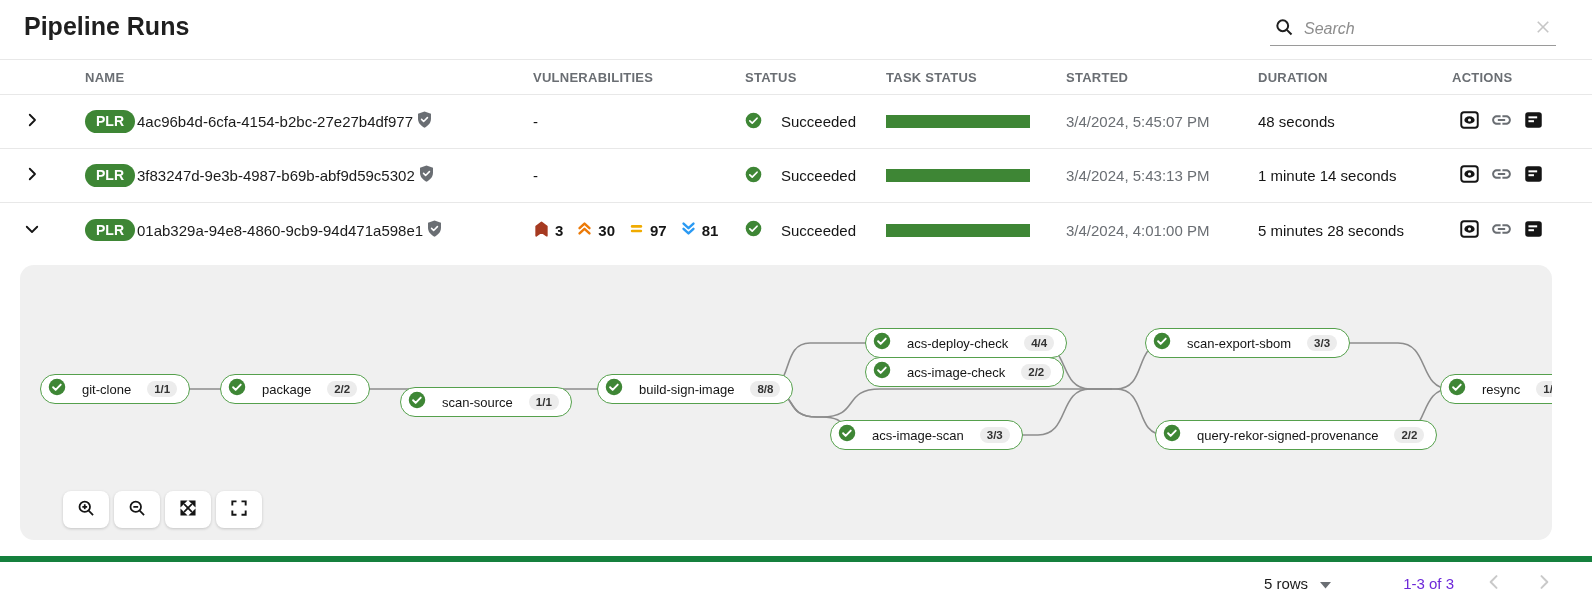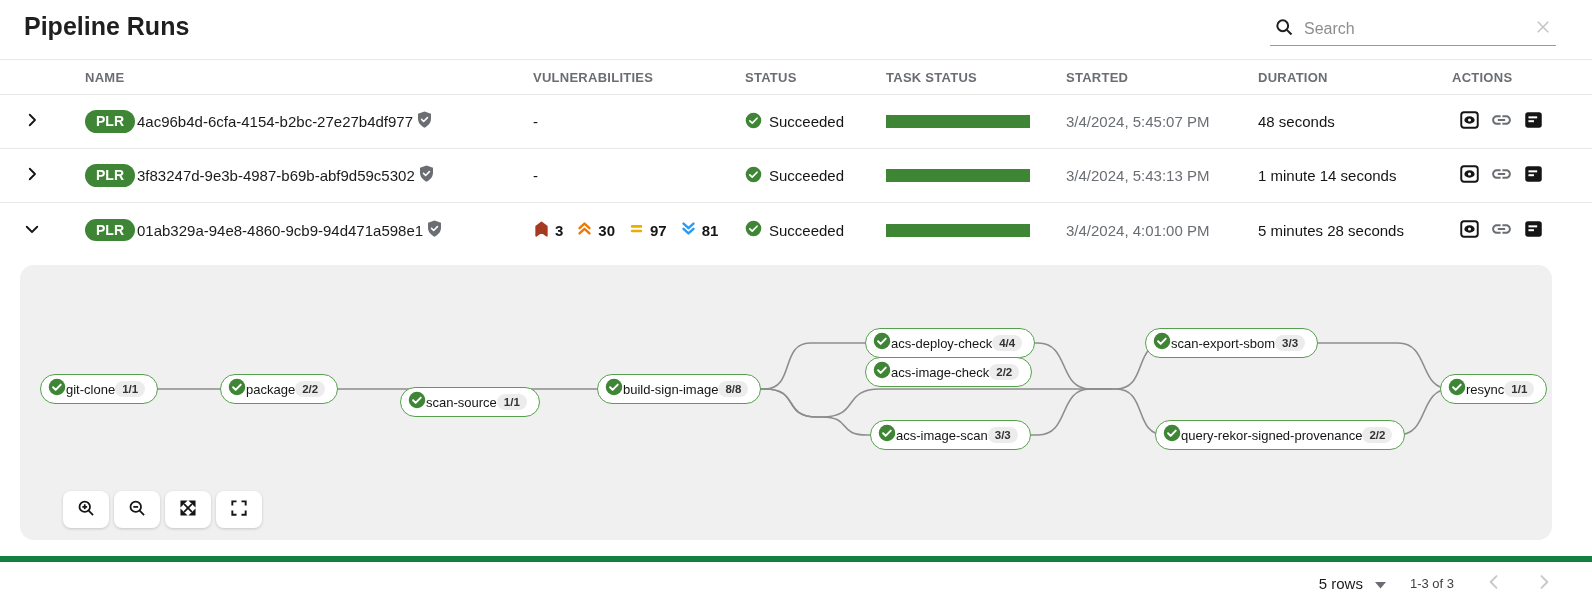--- a/index.html
+++ b/index.html
@@ -5,66 +5,66 @@
   * { box-sizing: border-box; margin: 0; padding: 0; }
   html,body { width: 1592px; height: 604px; background:#fff;
     font-family: "Liberation Sans", sans-serif; color:#151515; overflow:hidden; }
 
   
   .topbar { height:59px; position:relative; }
   .page-title { position:absolute; left:24px; top:12px; font-size:25px; font-weight:700; color:#1f1f1f; }
   .searchbox { position:absolute; right:36px; top:12px; width:286px; height:34px;
     display:flex; align-items:center; gap:10px; border-bottom:1px solid #9a9a9a; padding:0 4px; }
   .searchbox input { border:none; outline:none; flex:1; font-size:16px; color:#1d4ed8;
-    font-family:"Liberation Sans", sans-serif; background:transparent; }
+    font-family:"Liberation Sans", sans-serif; background:transparent;font-style:italic; }
   .searchbox input::placeholder { color:#8d8d8d; }
 
   
   .grid-row { display:grid; grid-template-columns:64px 469px 212px 141px 180px 192px 194px 1fr; align-items:center; }
   .thead { height:36px; border-top:1px solid #e8e8e8; border-bottom:1px solid #e8e8e8; }
   .thead .th { font-size:13px; font-weight:700; color:#6a6e73; letter-spacing:.02em; }
   .th-name { padding-left:21px; }
   .trow { height:54px; border-bottom:1px solid #e8e8e8; }
   .trow.expanded { border-bottom:none; }
   .cell-expand { display:flex; justify-content:center; }
   .expand-btn { width:28px; height:28px; display:flex; align-items:center; justify-content:center;
     background:none; border:none; cursor:pointer; }
   .cell-name { display:flex; align-items:center; gap:2px; padding-left:21px; }
   .plr-badge { background:#3E8635; color:#fff; font-weight:700; font-size:14px;
     padding:3px 11px; border-radius:14px; line-height:1.2; }
   .run-name { font-size:15px; color:#1b1b1b; }
   .cell-vuln { font-size:15px; display:flex; align-items:center; gap:13px; }
   .sev { display:flex; align-items:center; gap:5px; }
   .sev b { font-size:15px; color:#151515; }
-  .cell-status { display:flex; align-items:center; gap:7px; font-size:15px; }
+  .cell-status { display:flex; align-items:center; gap:19px; font-size:15px; }
   .taskbar { width:144px; height:13px; background:#3E8635; }
   .cell-started { font-size:15px; color:#6a6e73; }
   .cell-duration { font-size:15px; color:#151515; }
   .cell-actions { display:flex; align-items:center; gap:9px; padding-left:6px; }
   .action-btn { background:none; border:none; cursor:pointer; display:flex; align-items:center; }
 
   
   .pipeline-panel { margin:8px 40px 16px 20px; width:1532px; height:275px;
     background:#f0f0f0; border-radius:14px; position:relative; overflow:hidden; }
   .edges { position:absolute; inset:0; }
-  .pnode { position:absolute; height:30px; display:inline-flex; align-items:center; gap:0;
+  .pnode { position:absolute; height:30px; display:inline-flex; align-items:center; gap:16px;
     background:#fff; border:1.6px solid #55a04c; border-radius:15px; padding:0 12px 0 7px; cursor:pointer; }
   .pnode .nlabel { font-size:13px; color:#151515; white-space:nowrap; }
   .pnode .nbadge { background:#ececec; border-radius:9px; font-size:11.5px; font-weight:700;
     color:#333; padding:2px 7px; line-height:1.1; }
   .graph-toolbar { position:absolute; left:43px; bottom:12px; display:flex; gap:5px; }
   .gbtn { width:46px; height:37px; background:#fff; border:none; border-radius:8px;
     box-shadow:0 1px 3px rgba(0,0,0,.18); display:flex; align-items:center; justify-content:center; cursor:pointer; }
 
   
   .footer { height:48px; border-top:6px solid #15803d; display:flex; align-items:center;
     justify-content:flex-end; padding-right:38px; }
   .rows-select { display:flex; align-items:center; gap:12px; font-size:15px; color:#1b1b1b;
     background:none; border:none; cursor:pointer; font-family:"Liberation Sans", sans-serif; }
-  .range-label { font-size:13px; color:#404040; margin-left:24px; }
+  .range-label { font-size:15px; color:#6d28d9; margin-left:72px; }
   .page-btn { background:none; border:none; margin-left:30px; cursor:default; display:flex; align-items:center; }
 </style>
 </head>
 <body>
 
 <div class="topbar">
   <h1 class="page-title">Pipeline Runs</h1>
   <div class="searchbox">
     <span>
       <svg width="20" height="20" viewBox="0 0 24 24" fill="none" stroke="#1f1f1f" stroke-width="2.4">
@@ -351,21 +351,21 @@
     <span class="nbadge">4/4</span>
   </div>
   <div class="pnode" style="left:845px;top:92px">
     <span><svg width="18" height="18" viewBox="0 0 24 24">
           <circle cx="12" cy="12" r="11" fill="#3E8635"></circle>
           <path d="M6.8 12.4l3.4 3.4 6.8-7" fill="none" stroke="#fff" stroke-width="2.6" stroke-linecap="round" stroke-linejoin="round"></path>
         </svg></span>
     <span class="nlabel">acs-image-check</span>
     <span class="nbadge">2/2</span>
   </div>
-  <div class="pnode" style="left:850px;top:155px">
+  <div class="pnode" style="left:810px;top:155px">
     <span><svg width="18" height="18" viewBox="0 0 24 24">
           <circle cx="12" cy="12" r="11" fill="#3E8635"></circle>
           <path d="M6.8 12.4l3.4 3.4 6.8-7" fill="none" stroke="#fff" stroke-width="2.6" stroke-linecap="round" stroke-linejoin="round"></path>
         </svg></span>
     <span class="nlabel">acs-image-scan</span>
     <span class="nbadge">3/3</span>
   </div>
   <div class="pnode" style="left:1125px;top:63px">
     <span><svg width="18" height="18" viewBox="0 0 24 24">
           <circle cx="12" cy="12" r="11" fill="#3E8635"></circle>

